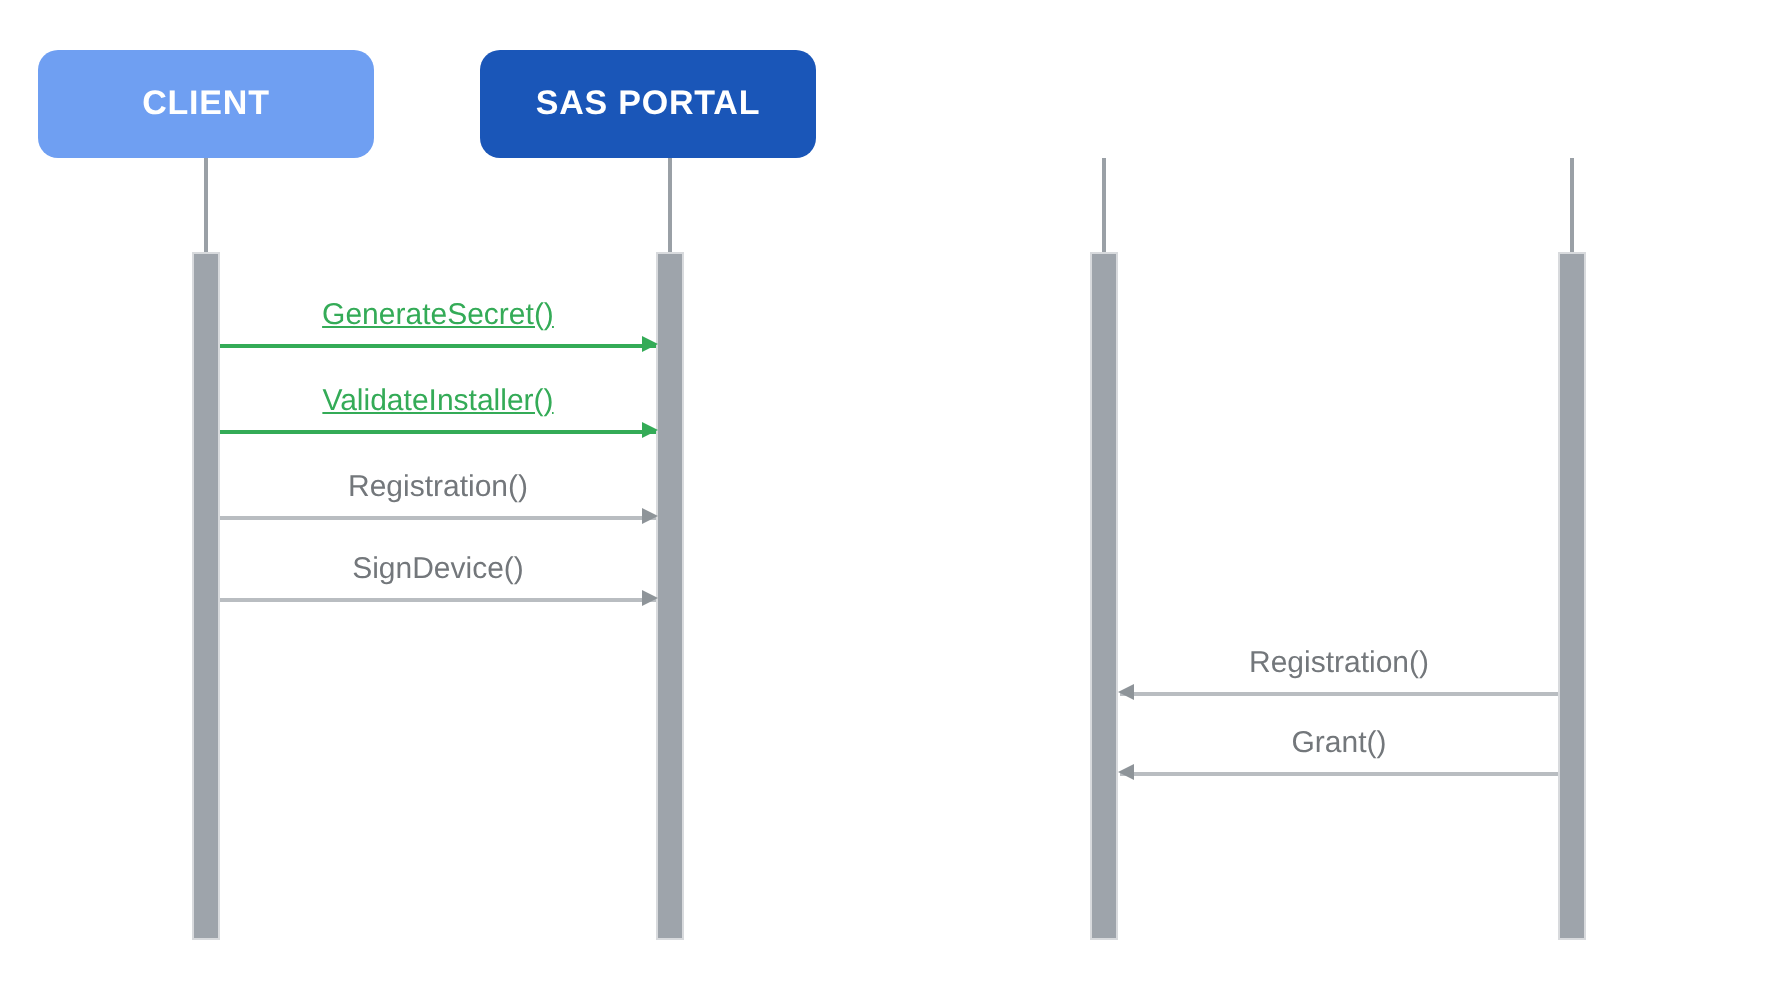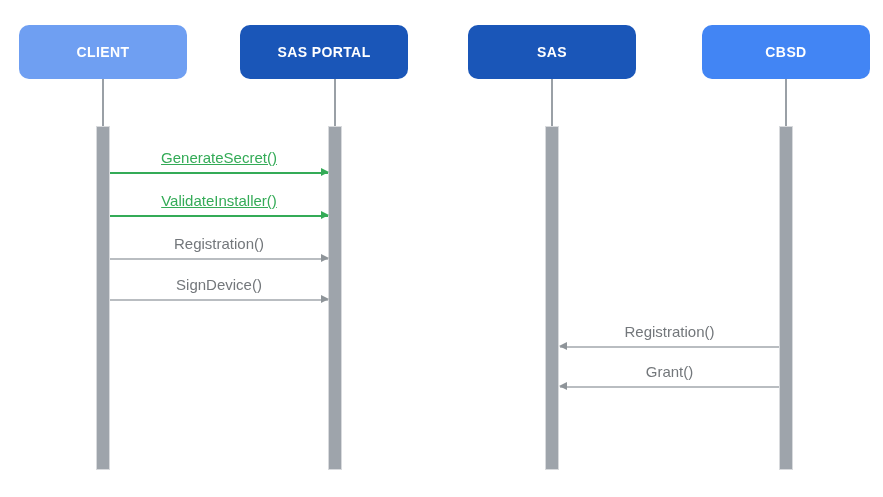--- a/index.html
+++ b/index.html
@@ -4,21 +4,21 @@
 <style>
   html,body{margin:0;padding:0;background:#ffffff;}
   #stage{
     position:relative;width:883px;height:497px;background:#ffffff;overflow:hidden;
     font-family:"Liberation Sans", sans-serif;
   }
   
   .actor{
     position:absolute;top:25px;width:168px;height:54px;border-radius:10px;
     display:flex;align-items:center;justify-content:center;
-    color:#ffffff;font-weight:700;font-size:14px;letter-spacing:.4px;
+    color:#ffffff;font-weight:700;font-size:17px;letter-spacing:.4px;
   }
   #actor-client{left:19px;background:var(--actor-light);}
   #actor-portal{left:240px;background:var(--actor-dark);}
   #actor-sas{left:468px;background:var(--actor-dark);}
   #actor-cbsd{left:702px;background:var(--actor-medium);}
   
   .lifeline{position:absolute;top:79px;height:47px;width:2px;background:var(--lifeline);}
   #life-client{left:102px;}
   #life-portal{left:334px;}
   #life-sas{left:551px;}
@@ -60,26 +60,20 @@
 <body>
 
 <div id="stage">
 
   <div class="actor" id="actor-client">
     <span>CLIENT</span>
   </div>
   <div class="actor" id="actor-portal">
     <span>SAS PORTAL</span>
   </div>
-  <div class="actor" id="actor-sas">
-    <span>SAS</span>
-  </div>
-  <div class="actor" id="actor-cbsd">
-    <span>CBSD</span>
-  </div>
 
   <div class="lifeline" id="life-client"></div>
   <div class="lifeline" id="life-portal"></div>
   <div class="lifeline" id="life-sas"></div>
   <div class="lifeline" id="life-cbsd"></div>
 
   <div class="activation" id="act-client"></div>
   <div class="activation" id="act-portal"></div>
   <div class="activation" id="act-sas"></div>
   <div class="activation" id="act-cbsd"></div>

